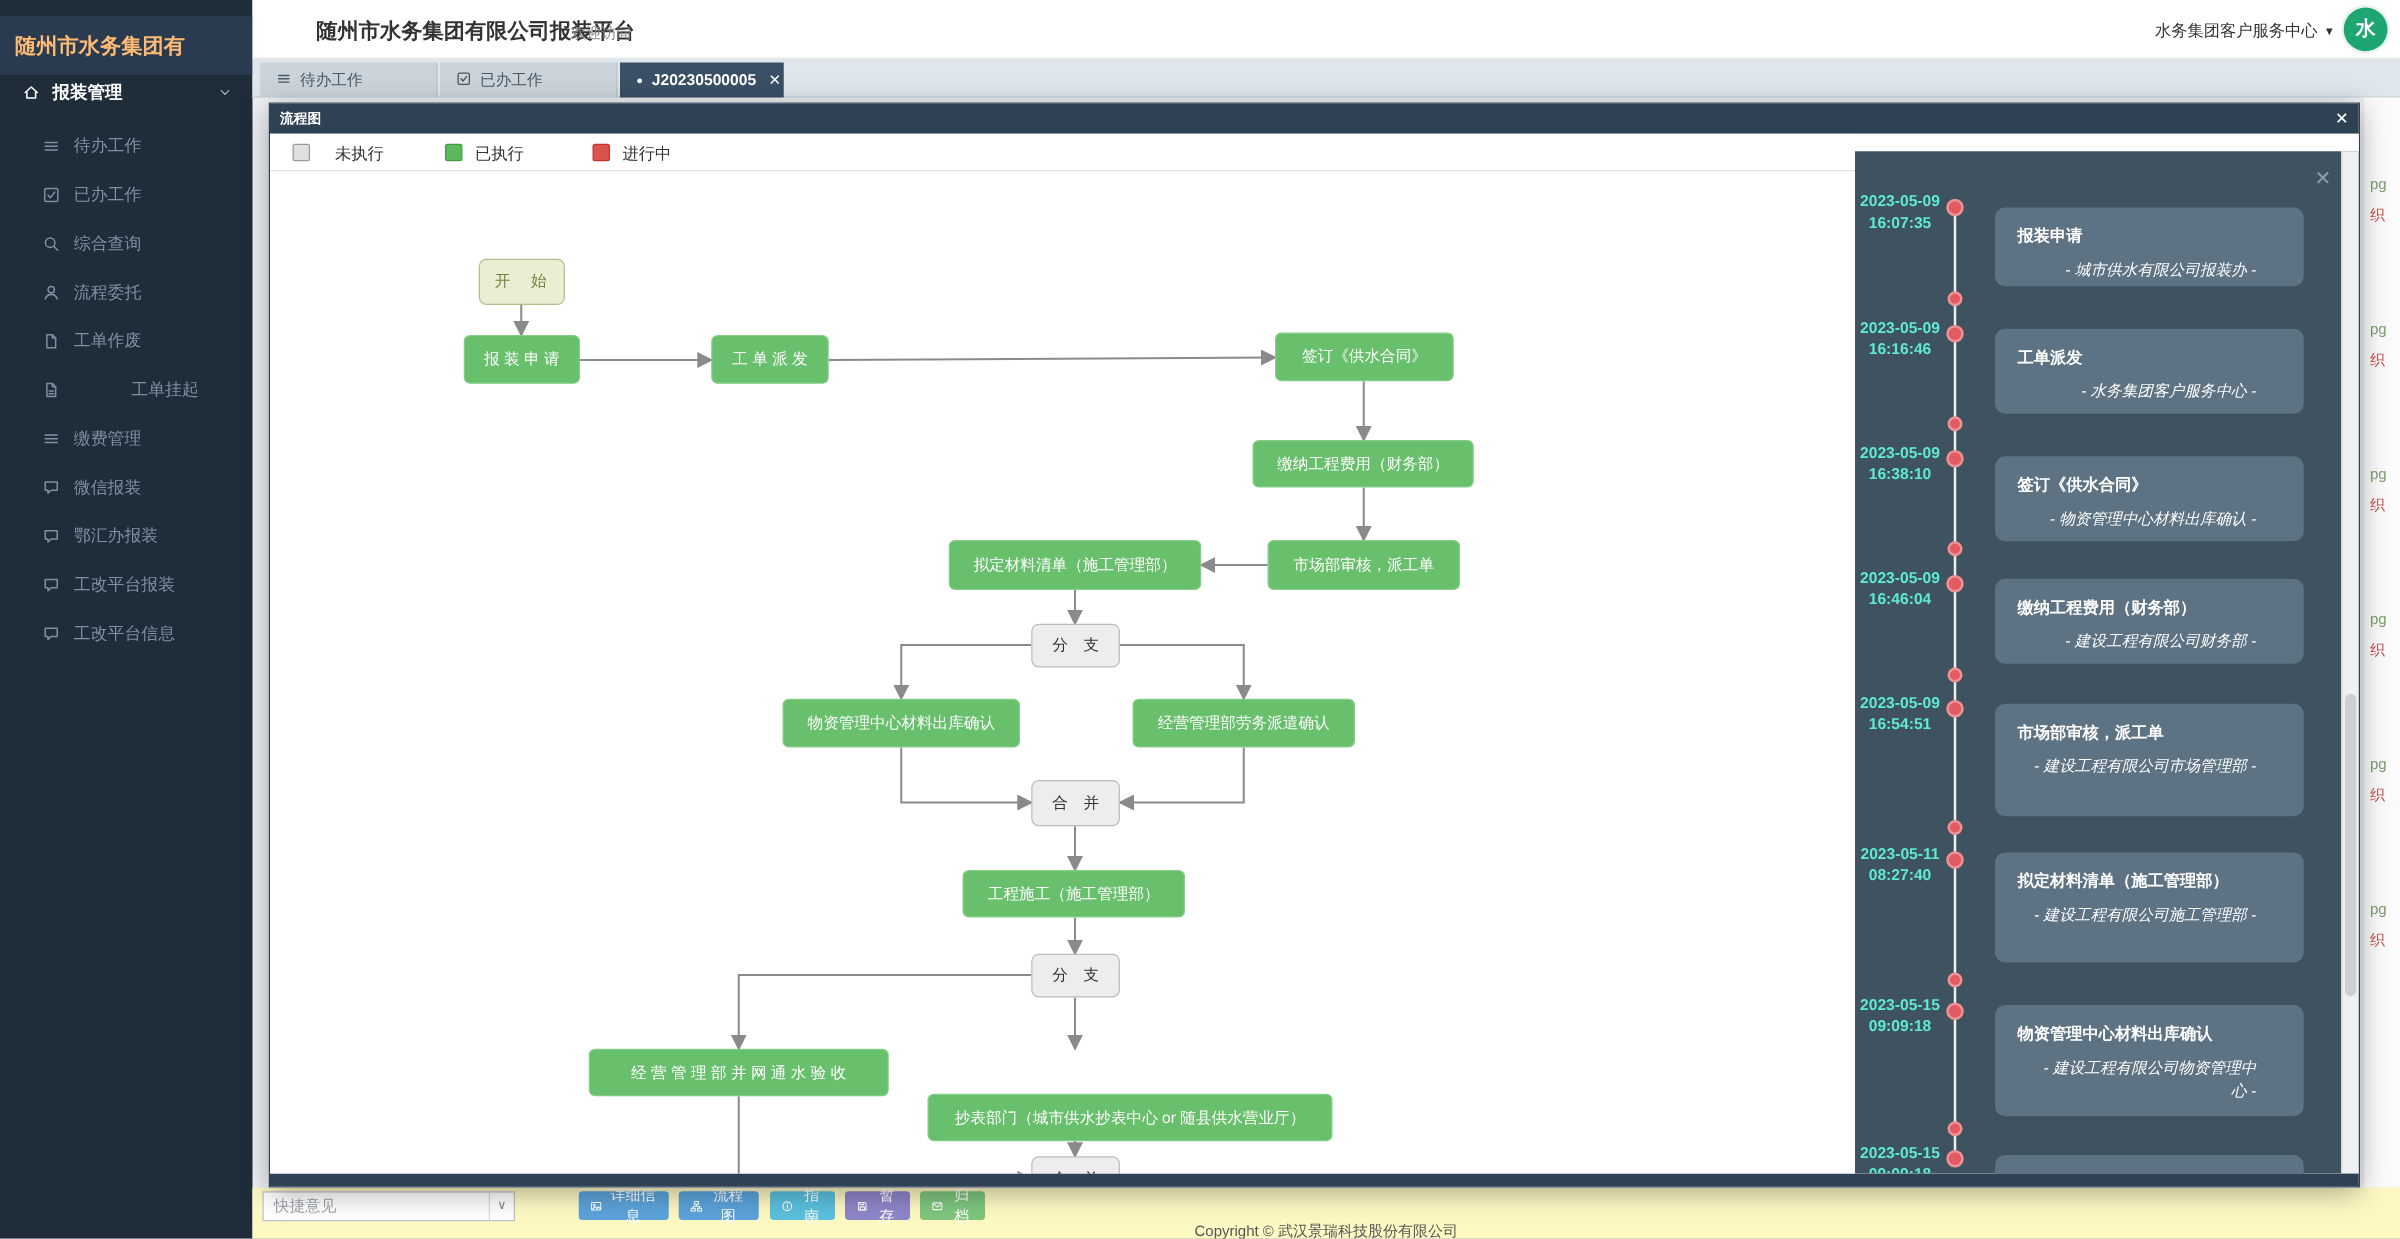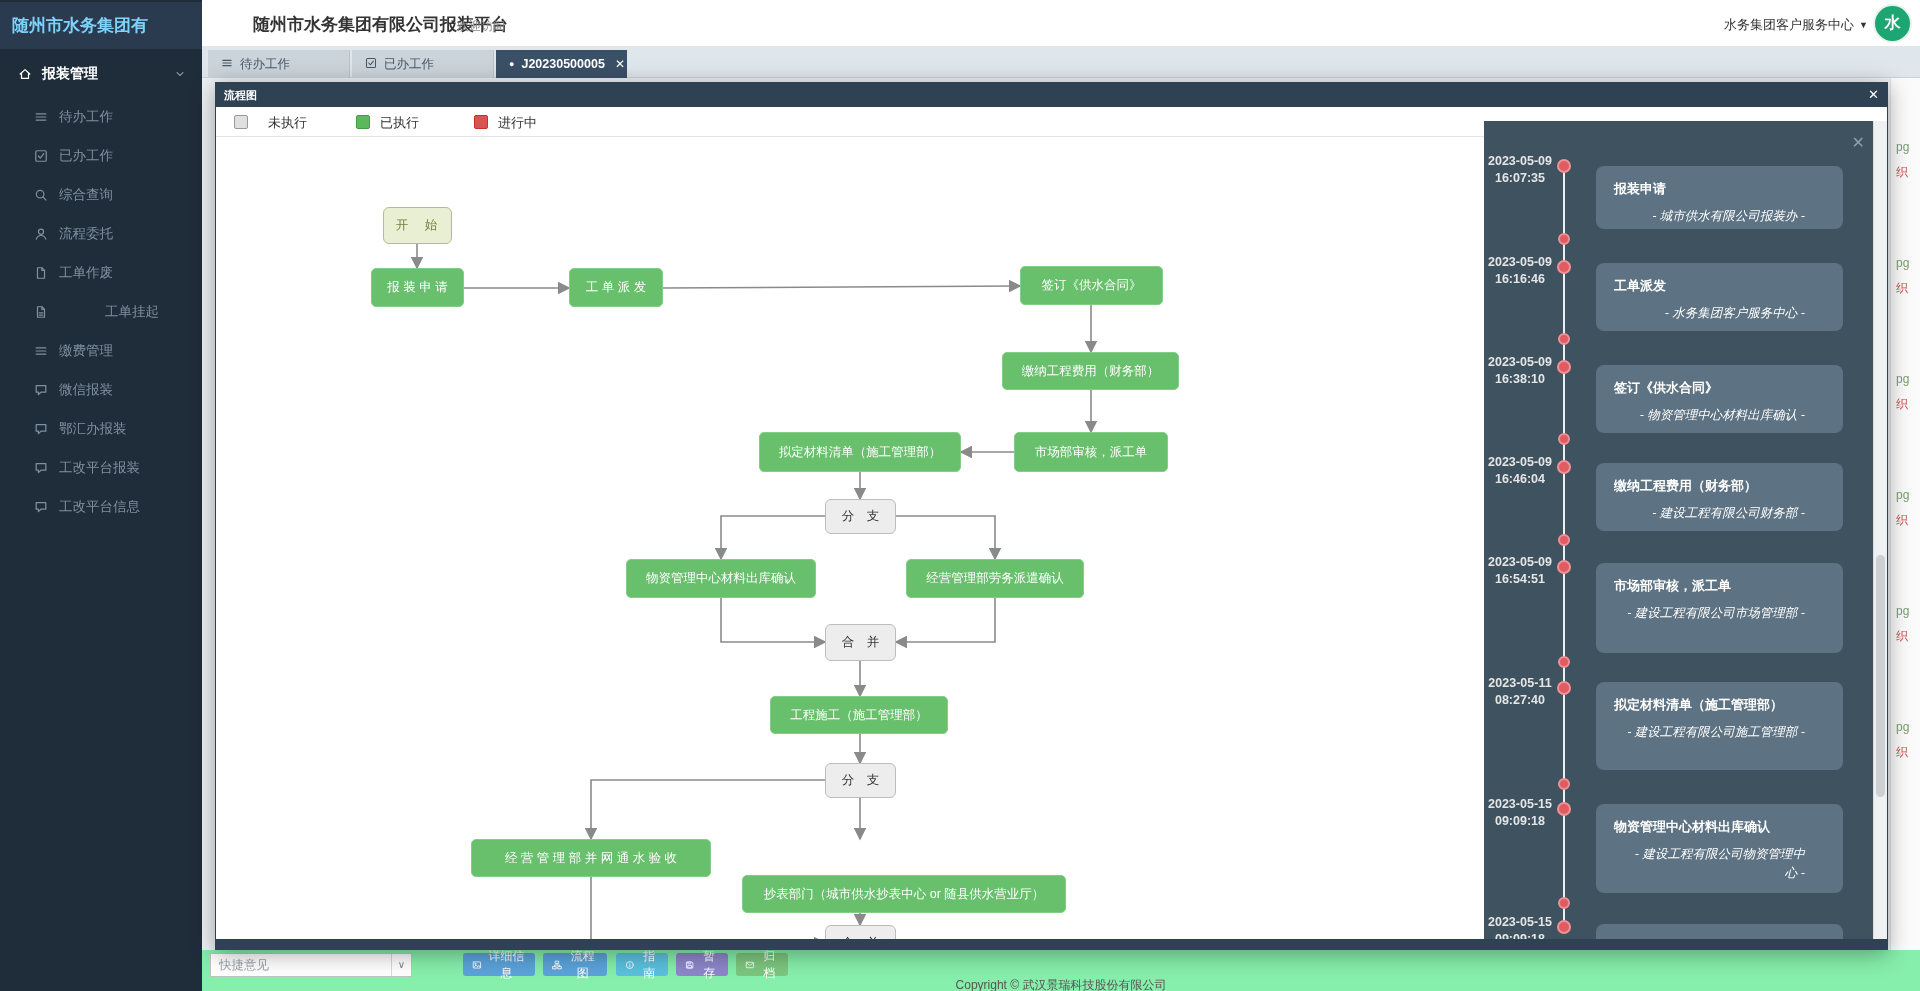--- a/index.html
+++ b/index.html
@@ -2,21 +2,21 @@
 <html><head>
 <meta charset="utf-8">
 <style>
   *{margin:0;padding:0;box-sizing:border-box}
   body{margin:0;background:#666}
   .page{position:relative;width:1920px;height:991px;overflow:hidden;background:#eef1f4;
         font-family:"Liberation Sans","DejaVu Sans",sans-serif}
 
   
   .sidebar{position:absolute;left:0;top:0;width:202px;height:991px;background:#1f2c3a}
-  .logo{position:absolute;left:0;top:2px;width:202px;height:47px;background:#2a3b4f;color:#7dd3fc;
+  .logo{position:absolute;left:0;top:13px;width:202px;height:47px;background:#2a3b4f;color:#fdba74;
         font-size:17px;font-weight:bold;line-height:47px;padding-left:12px;white-space:nowrap;overflow:hidden}
   .side-section{position:absolute;left:0;top:56px;width:202px;height:36px;color:#fff;font-size:14px;font-weight:bold;
         display:flex;align-items:center;cursor:pointer}
   .side-section .ic{margin-left:18px;margin-right:10px;display:flex}
   .side-section .chev{position:absolute;right:16px;color:#aab6c1;display:flex}
   .mitem{position:absolute;left:0;width:202px;height:39px;color:#7f90a0;font-size:13.5px;
         display:flex;align-items:center;cursor:pointer}
   .mitem .ic{margin-left:34px;margin-right:11px;display:flex}
   .report{position:absolute;left:0;width:202px;height:38px;background:#172330;color:#fff;
         font-size:13.5px;font-weight:bold;display:flex;align-items:center;cursor:pointer}
@@ -37,21 +37,21 @@
   .tabbar{position:absolute;left:202px;top:47px;width:1718px;height:31px;background:#dfe6ec;border-bottom:1px solid #c9d3da}
   .tab{position:absolute;top:3px;height:28px;background:#cbd4db;color:#495864;font-size:12.5px;
         display:flex;align-items:center;gap:7px;padding:0 13px;cursor:pointer;border-right:1px solid #b9c4cc}
   .tab.active{background:#3a5066;color:#fff;font-weight:bold;border-right:none}
   .tab .tclose{font-size:12px;margin-left:3px;cursor:pointer}
   .tab .tdotg{font-size:9px}
 
   
   .strip{position:absolute;left:1890px;top:78px;width:30px;height:872px;background:#fbfbfb;border-left:1px solid #e3e3e3}
   .frag{position:absolute;left:5px;font-size:12px;white-space:nowrap}
-  .actionbar{position:absolute;left:202px;top:950px;width:1718px;height:41px;background:#86efac}
+  .actionbar{position:absolute;left:202px;top:950px;width:1718px;height:41px;background:#fef9c3}
   .quick{position:absolute;left:8px;top:3px;width:202px;height:24px;background:#fff;border:1px solid #bcc4ca;
         color:#9aa2a9;font-size:12.5px;line-height:22px;padding-left:8px;cursor:pointer}
   .quick .arr{position:absolute;right:0;top:0;width:20px;height:22px;border-left:1px solid #d5dadf;color:#7a838b;
         font-size:10px;text-align:center;line-height:22px}
   .abtn{position:absolute;top:3px;height:23px;border:none;border-radius:3px;color:#fff;font-size:12px;
         display:flex;align-items:center;gap:5px;padding:0 9px;cursor:pointer;font-family:inherit}
   .copyright{position:absolute;left:0px;top:27px;width:1718px;text-align:center;font-size:12px;color:#555}
 
   
   .modal{position:absolute;left:215px;top:82px;width:1673px;height:868px;background:#fff;
@@ -72,21 +72,21 @@
   .n-start{background:#e9efd3;border:1px solid #b6bd8c;color:#75803e;border-radius:6px;letter-spacing:2px}
   .n-grey{background:#ededed;border:1px solid #bcbcbc;color:#333;border-radius:6px}
   .edges{position:absolute;left:0;top:0;pointer-events:none}
 
   .panel{position:absolute;left:1268px;top:14px;width:403px;height:818px;background:#3f5260;overflow:hidden}
   .pclose{position:absolute;right:22px;top:12px;color:#8da0ad;font-size:16px;font-weight:bold;cursor:pointer}
   .tline{position:absolute;left:79px;top:40px;width:2px;background:rgba(255,255,255,.9)}
   .tdot{position:absolute;left:73px;width:14px;height:14px;border-radius:50%;background:#e05c62;
         border:2px solid #ee9296}
   .tdot.small{left:74px;width:12px;height:12px}
-  .tdate{position:absolute;left:2px;width:68px;text-align:center;color:#e5e5e5;font-weight:bold;
+  .tdate{position:absolute;left:2px;width:68px;text-align:center;color:#5eead4;font-weight:bold;
         font-size:12.5px;line-height:17px}
   .tcard{position:absolute;left:112px;width:247px;background:#5d7282;border-radius:8px;color:#fff;overflow:hidden}
   .tcard .tt{font-weight:bold;font-size:13px;padding:14px 16px 0 18px;white-space:nowrap}
   .tcard .td{font-style:italic;font-size:12.5px;text-align:right;padding:9px 38px 0 30px;line-height:19px}
   .ptrack{position:absolute;left:1657px;top:14px;width:14px;height:818px;background:#eef0f1;border-left:1px solid #dcdcdc}
   .pthumb{position:absolute;left:2px;width:9px;border-radius:5px;background:#cdd0d2;cursor:grab}
 </style>
 </head>
 <body>
 

